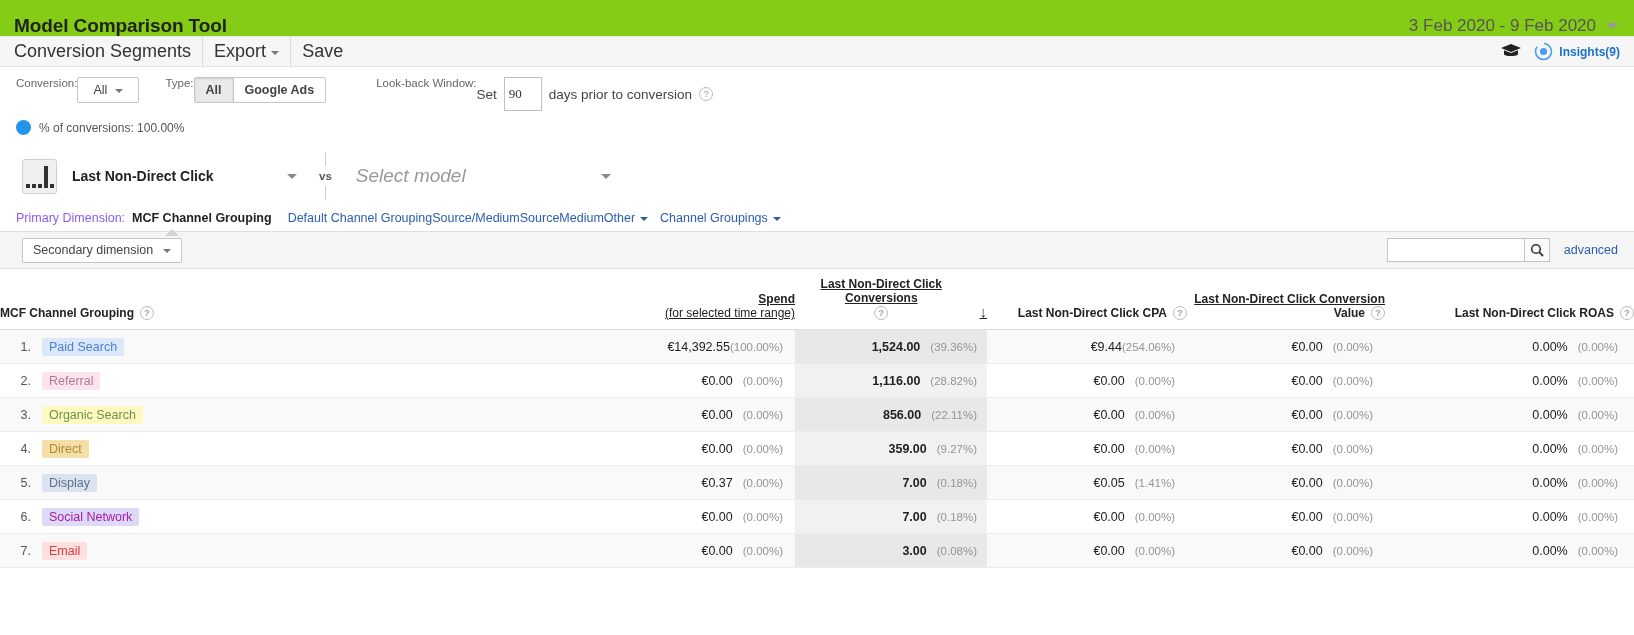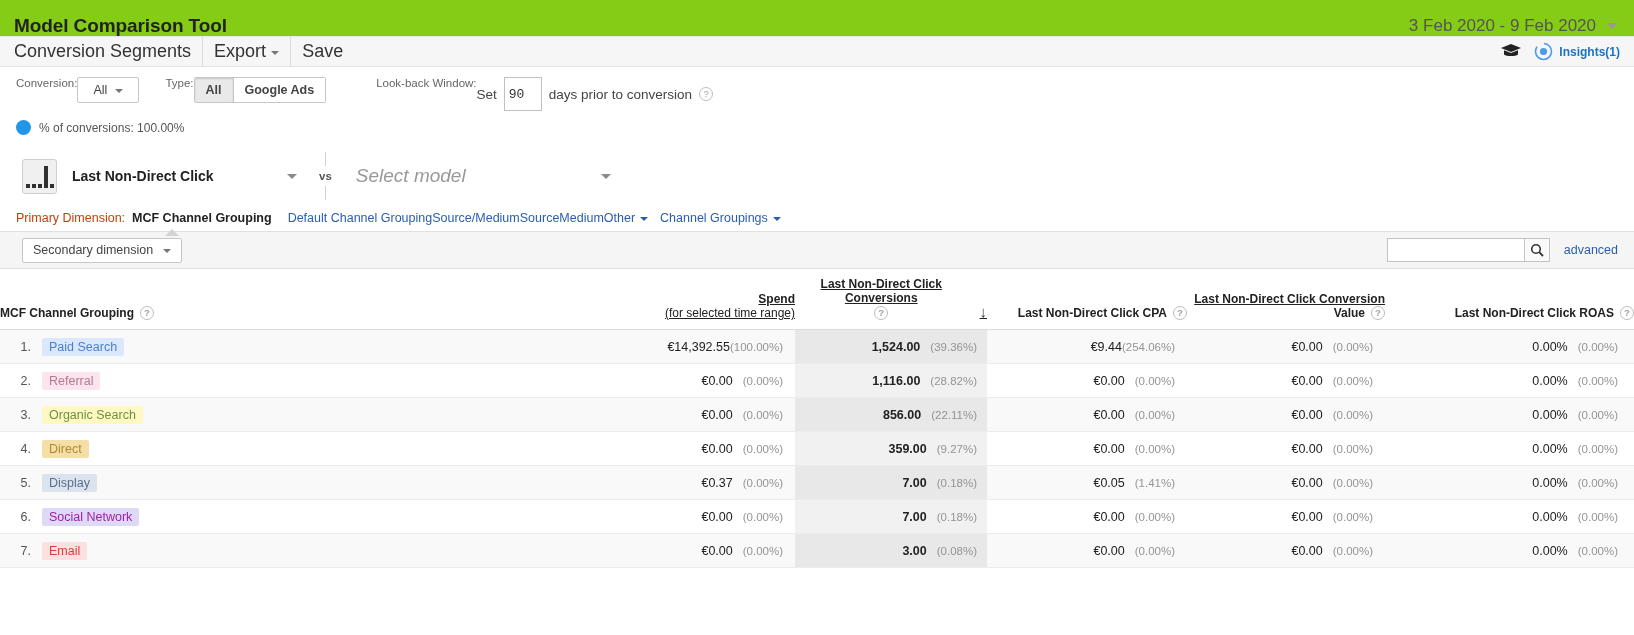--- a/index.html
+++ b/index.html
@@ -80,21 +80,21 @@
     display: flex; align-items: center; padding: 0 11px;
     font-size: 12.5px; font-weight: bold; color: #444;
     background: #fff; cursor: pointer;
   }
   .seg.active { background: #e9e9e9; box-shadow: inset 0 1px 2px rgba(0,0,0,0.14); }
   .seg + .seg { border-left: 1px solid #c6c6c6; font-weight: bold; }
   .lookback { display: flex; align-items: center; gap: 7px; font-size: 13.5px; color: #444; }
   .lb-input {
     width: 38px; height: 24px; border: 1px solid #c0c0c0; background: #fff;
     font-size: 13px; color: #333; padding: 16px 4px;
-    font-family: Liberation Mono, monospace;
+    font-family: Liberation Serif, serif;
   }
   .help-circle {
     width: 14px; height: 14px; border-radius: 50%;
     border: 1px solid #bdbdbd; color: #a0a0a0;
     font-size: 9.5px; line-height: 12px; text-align: center;
     display: inline-block; cursor: pointer; flex: 0 0 auto;
   }
   .conv-pct { display: flex; align-items: center; gap: 8px; margin-top: 9px; }
   .blue-dot { width: 15px; height: 15px; border-radius: 50%; background: #2196e8; }
   .conv-pct-text { font-size: 12px; color: #555; }
@@ -131,21 +131,21 @@
     font-size: 19px; color: #999; font-style: italic;
     width: 245px; margin-left: 4px;
   }
 
   
   .primdim {
     display: flex; align-items: center; gap: 0;
     padding: 4px 0 6px 16px; font-size: 12.5px;
     position: relative;
   }
-  .pd-label { color: #c2410c; margin-right: 7px; }
+  .pd-label { color: #8b5cf6; margin-right: 7px; }
   .pd-active { color: #222; font-weight: bold; margin-right: 16px; position: relative; }
   .pd-link { color: #2a5db0; cursor: pointer; }
   .pd-link.withcaret { display: inline-flex; align-items: center; gap: 5px; }
   .pd-tip {
     position: absolute; left: 165px; top: 22px;
     width: 0; height: 0;
     border-left: 7px solid transparent;
     border-right: 7px solid transparent;
     border-bottom: 7px solid #d4d4d4;
   }
@@ -252,21 +252,21 @@
         <svg width="22" height="15" viewBox="0 0 22 15">
           <path d="M11 1 L21 5 L11 9 L1 5 Z" fill="#222"></path>
           <path d="M4 7.2 L4 11.5 C6.5 13.6 15.5 13.6 18 11.5 L18 7.2 L11 10 Z" fill="#222"></path>
         </svg>
       </span>
       <span class="insights">
         <svg width="19" height="19" viewBox="0 0 19 19">
           <circle cx="9.5" cy="9.5" r="8" fill="none" stroke="#4b9bf0" stroke-width="1.6" stroke-dasharray="30 8"></circle>
           <circle cx="9.5" cy="9.5" r="3.6" fill="#4b9bf0"></circle>
         </svg>
-        <span class="insights-label">Insights(1)</span>
+        <span class="insights-label">Insights(9)</span>
       </span>
     </div>
   </div>
 
   <div class="controls">
     <div class="ctl-row">
 
       <div class="ctl-block" style="margin-right:26px;">
         <span class="ctl-label">Conversion:</span>
         <div class="sel-box">

